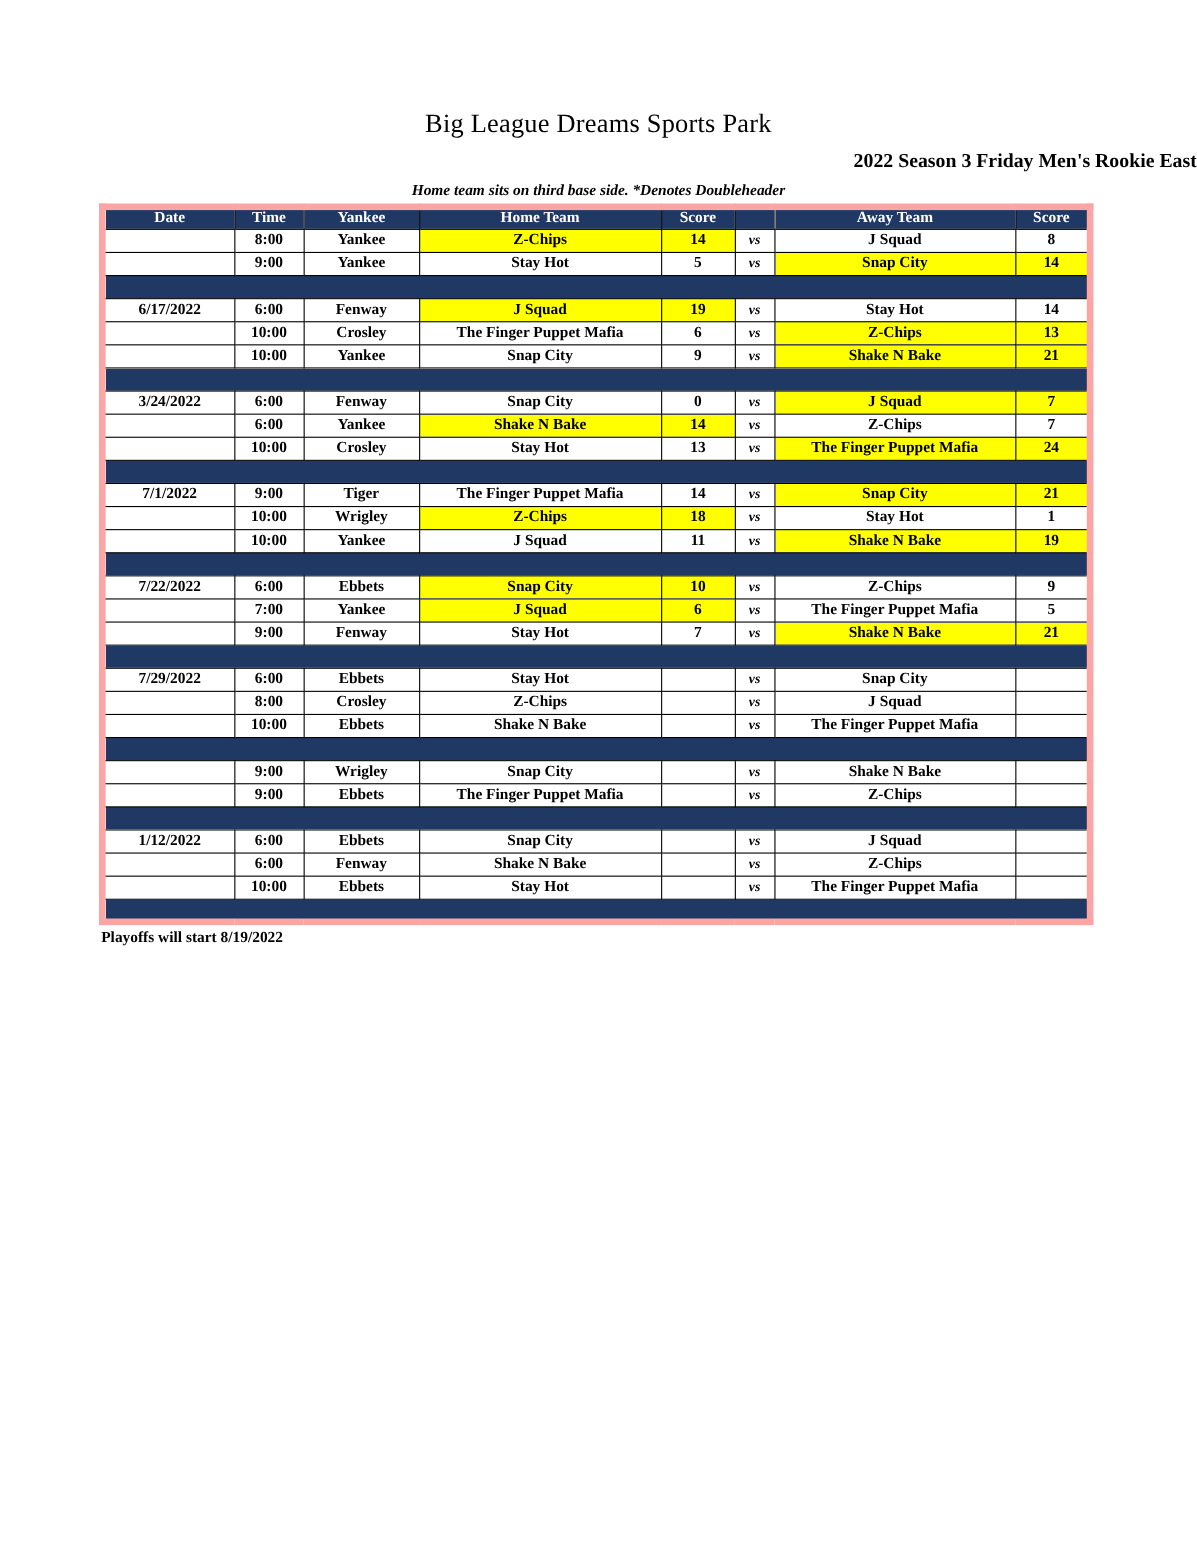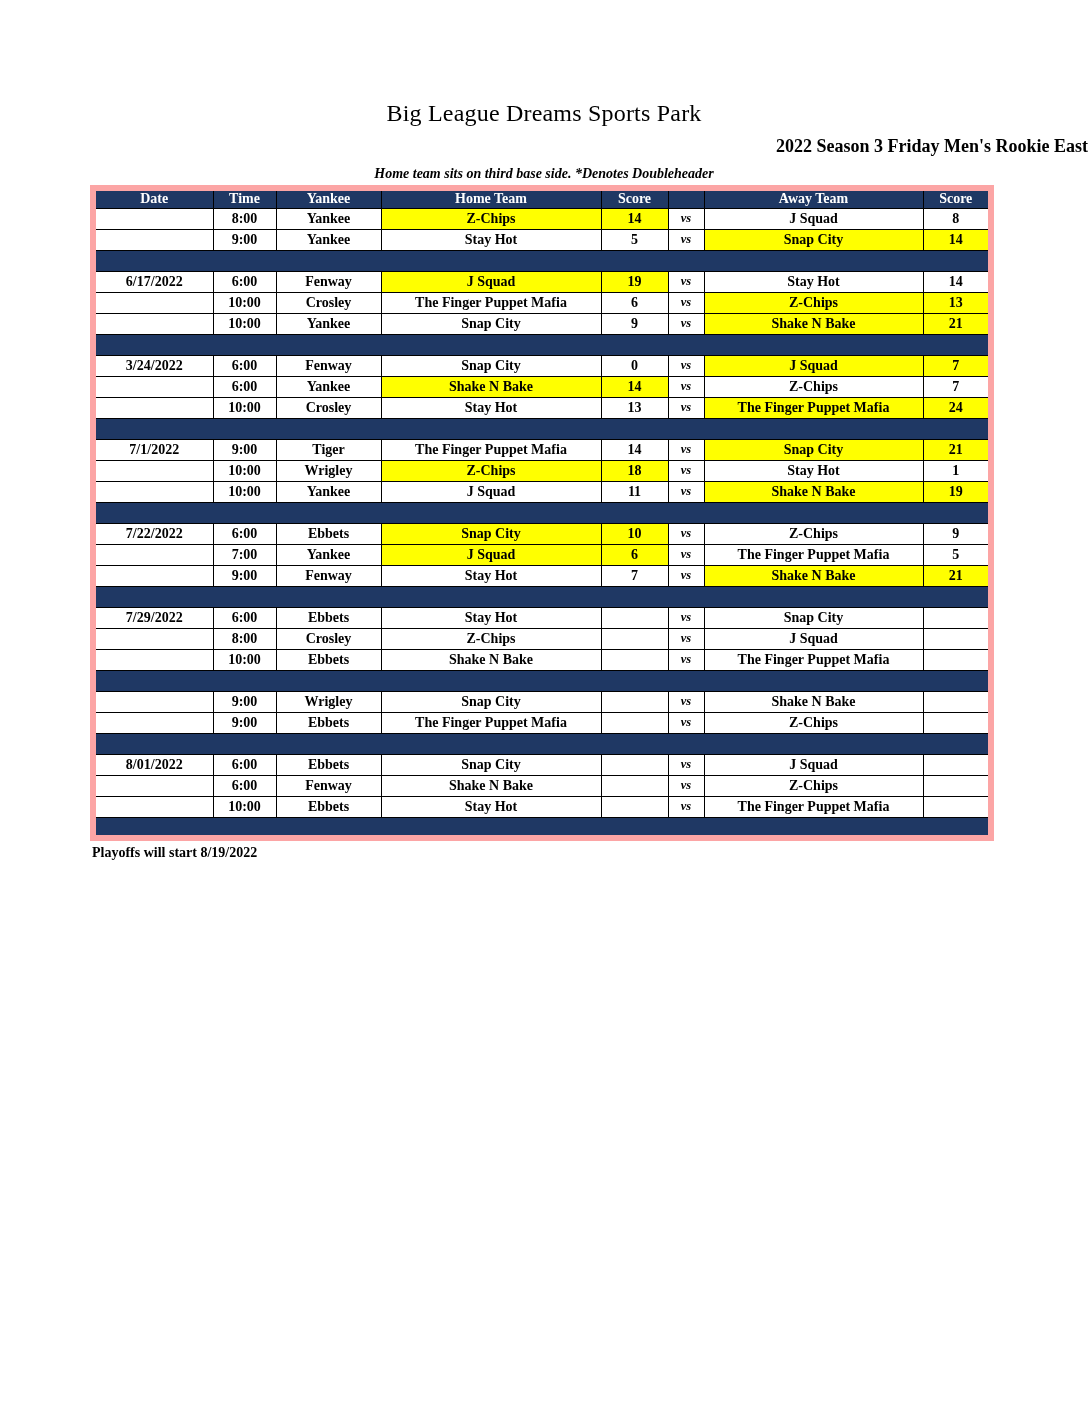--- a/index.html
+++ b/index.html
@@ -321,21 +321,21 @@
           <td>The Finger Puppet Mafia</td>
           <td></td>
           <td class="c-vs">vs</td>
           <td>Z-Chips</td>
           <td></td>
         </tr>
         <tr class="separator">
           <td colspan="8"></td>
         </tr>
         <tr>
-          <td>8/01/2022</td>
+          <td>1/12/2022</td>
           <td>6:00</td>
           <td>Ebbets</td>
           <td>Snap City</td>
           <td></td>
           <td class="c-vs">vs</td>
           <td>J Squad</td>
           <td></td>
         </tr>
         <tr>
           <td></td>

